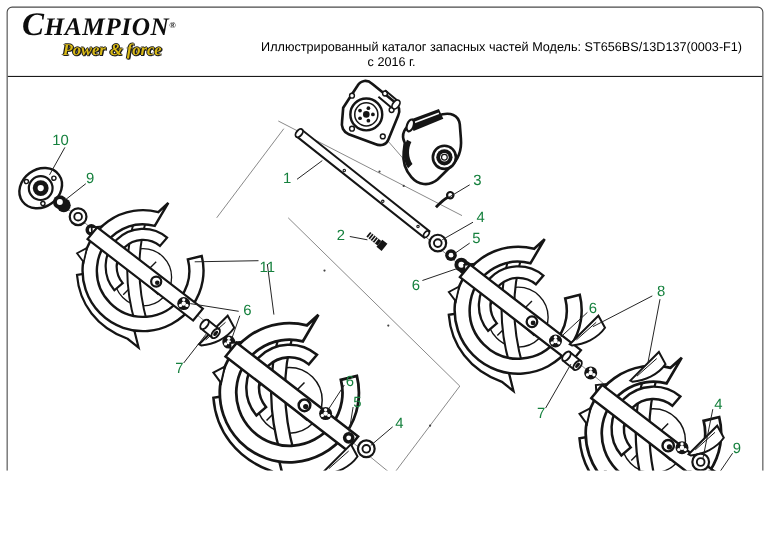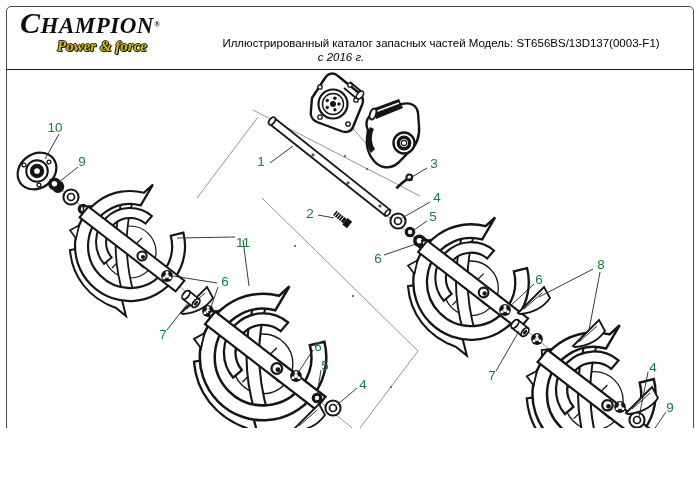--- a/index.html
+++ b/index.html
@@ -11,23 +11,23 @@
   #logo{position:absolute;left:20px;top:8px;width:170px;line-height:1;}
   .brand{font-family:"Liberation Serif",serif;font-weight:700;font-style:italic;
          color:#0d0d0d;letter-spacing:.5px;white-space:nowrap;}
   .brand .big{font-size:30px;}
   .brand .rest{font-size:23px;}
   .brand .reg{font-size:8px;vertical-align:super;}
   .tagline{font-family:"Liberation Serif",serif;font-weight:700;font-style:italic;
            font-size:15px;text-align:center;margin-top:1px;padding-right:6px;
            text-shadow:-1px 0 0 #1c1c1c,1px 0 0 #1c1c1c,0 -1px 0 #1c1c1c,0 1px 0 #1c1c1c,1px 1px 0 #1c1c1c;}
   .title-line{position:absolute;transform:translateX(-50%);white-space:nowrap;
-              font-size:11.5px;color:#000;}
+              font-size:11.5px;color:#000;margin-left:15px;}
   #title1{left:441px;top:37px;}
-  #title2{left:341px;top:51px;font-style:italic;}
+  #title2{left:341px;top:51px;}
   #divider{position:absolute;left:7px;top:69px;width:686px;border-top:1.6px solid #1a1a1a;}
   
   #art{position:absolute;left:0;top:0;width:700px;height:492px;}
   .callout{position:absolute;transform:translate(-50%,-50%);font-size:13.5px;
            color:#15803d;z-index:5;line-height:1;}
 </style>
 </head>
 <body>
 
 <div id="page">

